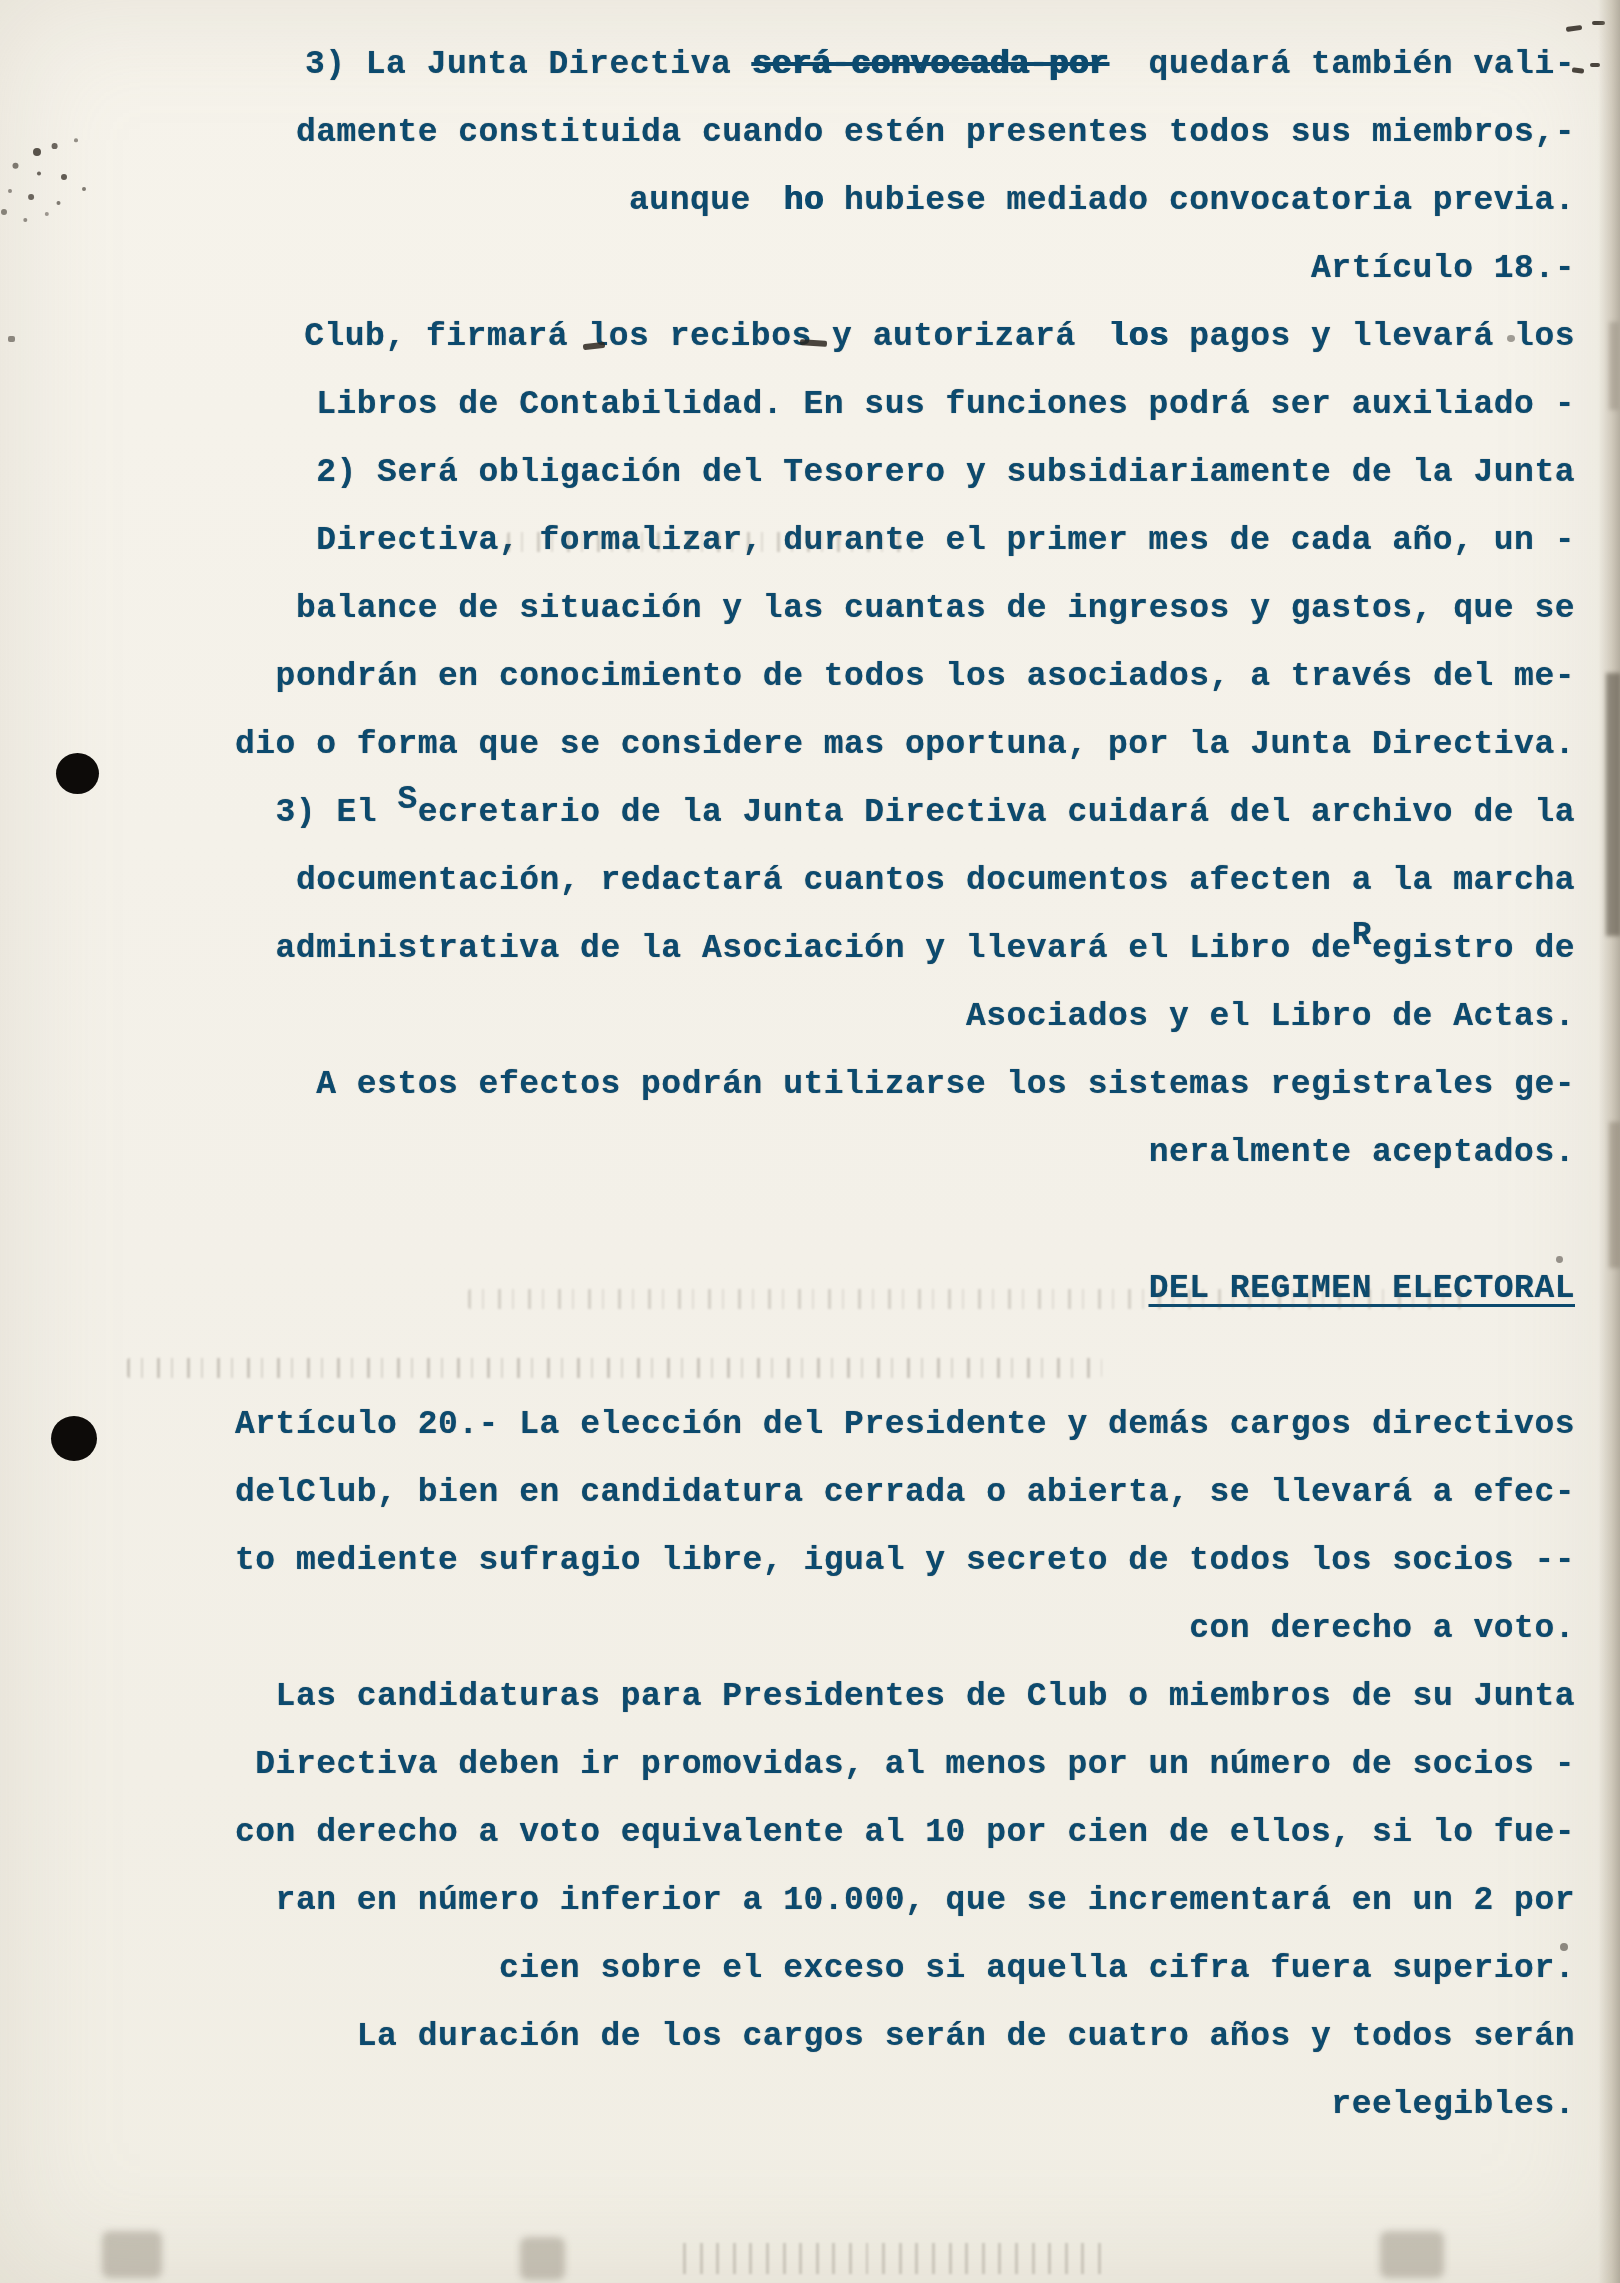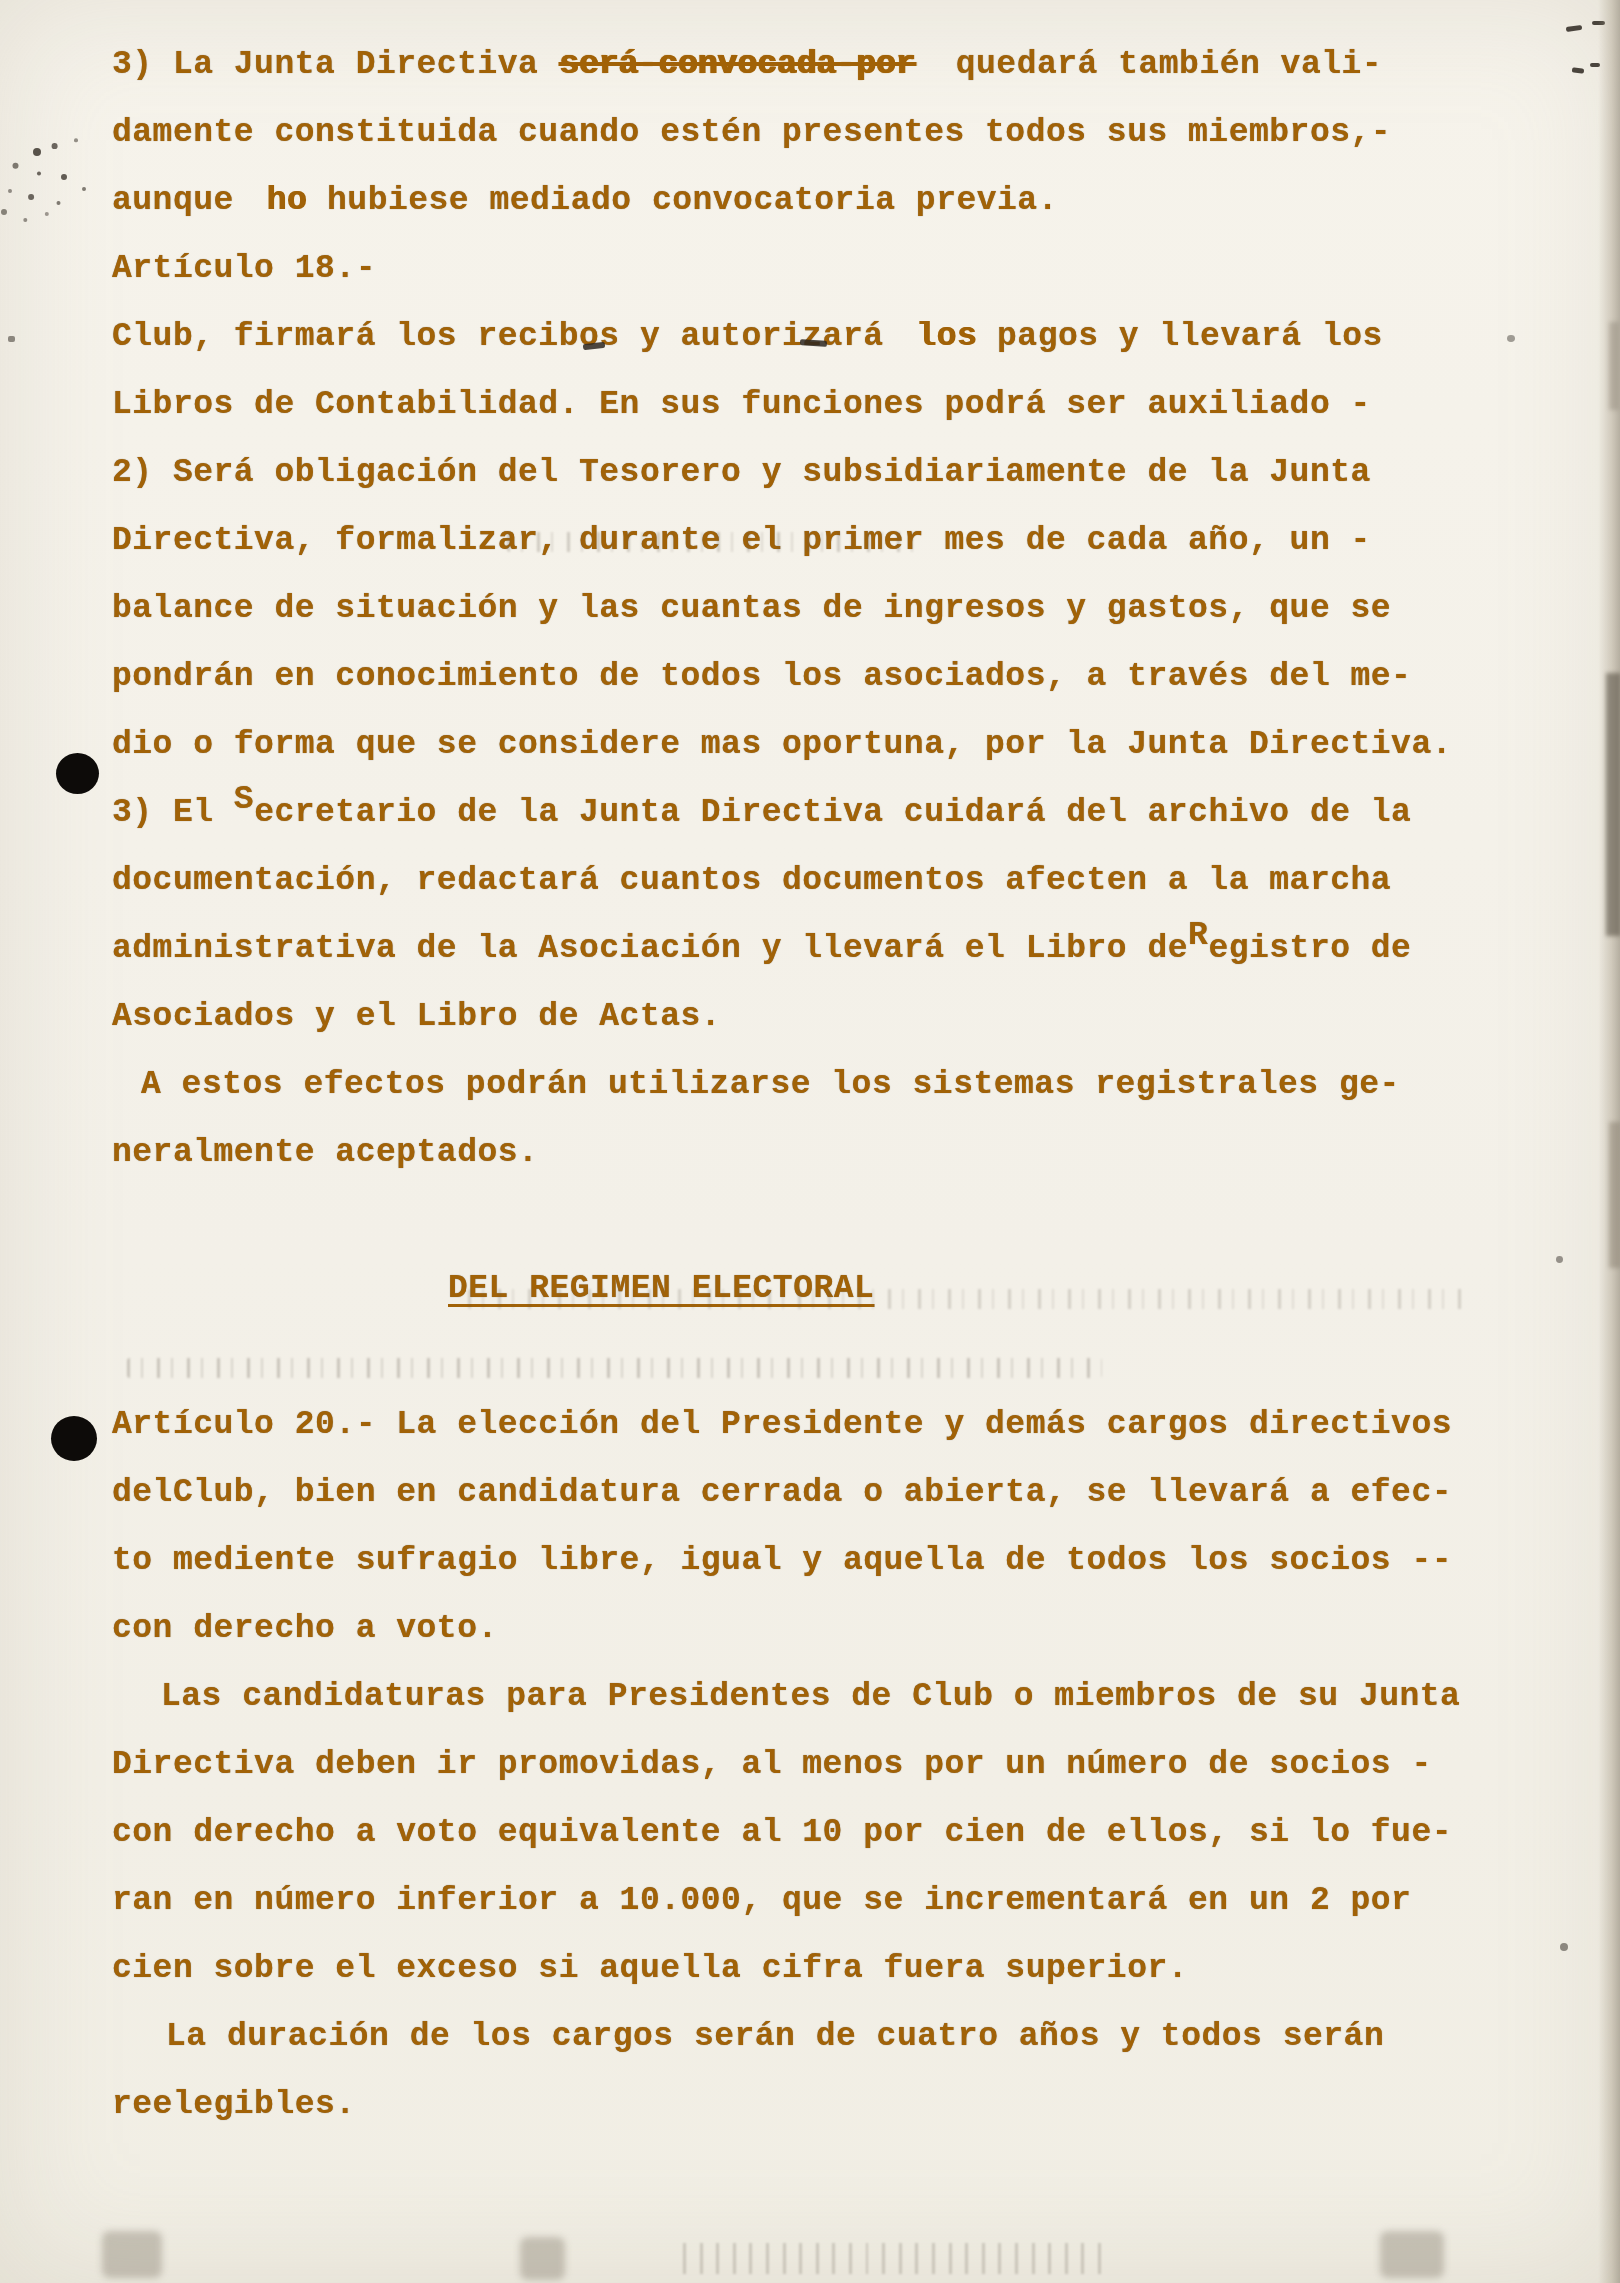--- a/index.html
+++ b/index.html
@@ -7,22 +7,23 @@
     width:1621px;height:2283px;position:relative;overflow:hidden;
     background:linear-gradient(180deg,#f6f3eb 0%,#f3f0e8 55%,#f1eee4 100%);
     font-family:"Liberation Mono","DejaVu Sans Mono",monospace;
   }
   #paper{
     position:absolute;inset:0;
     box-shadow:inset 0 0 117px rgba(180,170,150,0.25);
   }
   #text-layer{
     position:absolute;left:112px;top:31px;width:1463px;
-    color:#a16207;font-weight:700;font-size:33px;line-height:68px;
+    color:#0c4a6e;font-weight:700;font-size:33px;line-height:68px;
     letter-spacing:0.5px;
+    text-align:right;
   }
   .line{height:68px;white-space:pre;text-shadow:0 0 1px rgba(40,33,26,0.55);}
   .seg-struck{
     font-weight:900;
     text-decoration:line-through;
     text-decoration-thickness:3.9px;
     text-shadow:1.5px 0 0 currentColor,0 0 1px currentColor;
     letter-spacing:0;
   }
   .seg-bold{font-weight:900;text-shadow:1.2px 0 0 currentColor;margin-left:12px;}
@@ -106,21 +107,21 @@
     <div class="line"><span class="seg-normal">documentación, redactará cuantos documentos afecten a la marcha</span></div>
     <div class="line"><span class="seg-normal">administrativa de la Asociación y llevará el Libro de</span><span class="seg-raised">R</span><span class="seg-normal">egistro de</span></div>
     <div class="line"><span class="seg-normal">Asociados y el Libro de Actas.</span></div>
     <div class="line" style="padding-left: 29px;"><span class="seg-normal">A estos efectos podrán utilizarse los sistemas registrales ge-</span></div>
     <div class="line"><span class="seg-normal">neralmente aceptados.</span></div>
     <div class="line"></div>
     <div class="line line-heading"><span class="seg-normal">DEL REGIMEN ELECTORAL</span></div>
     <div class="line"></div>
     <div class="line"><span class="seg-normal">Artículo 20.- La elección del Presidente y demás cargos directivos</span></div>
     <div class="line"><span class="seg-normal">delClub, bien en candidatura cerrada o abierta, se llevará a efec-</span></div>
-    <div class="line"><span class="seg-normal">to mediente sufragio libre, igual y aquella de todos los socios --</span></div>
+    <div class="line"><span class="seg-normal">to mediente sufragio libre, igual y secreto de todos los socios --</span></div>
     <div class="line"><span class="seg-normal">con derecho a voto.</span></div>
     <div class="line" style="padding-left: 49px;"><span class="seg-normal">Las candidaturas para Presidentes de Club o miembros de su Junta</span></div>
     <div class="line"><span class="seg-normal">Directiva deben ir promovidas, al menos por un número de socios -</span></div>
     <div class="line"><span class="seg-normal">con derecho a voto equivalente al 10 por cien de ellos, si lo fue-</span></div>
     <div class="line"><span class="seg-normal">ran en número inferior a 10.000, que se incrementará en un 2 por</span></div>
     <div class="line"><span class="seg-normal">cien sobre el exceso si aquella cifra fuera superior.</span></div>
     <div class="line" style="padding-left: 54px;"><span class="seg-normal">La duración de los cargos serán de cuatro años y todos serán</span></div>
     <div class="line"><span class="seg-normal">reelegibles.</span></div>
   </div>
 

